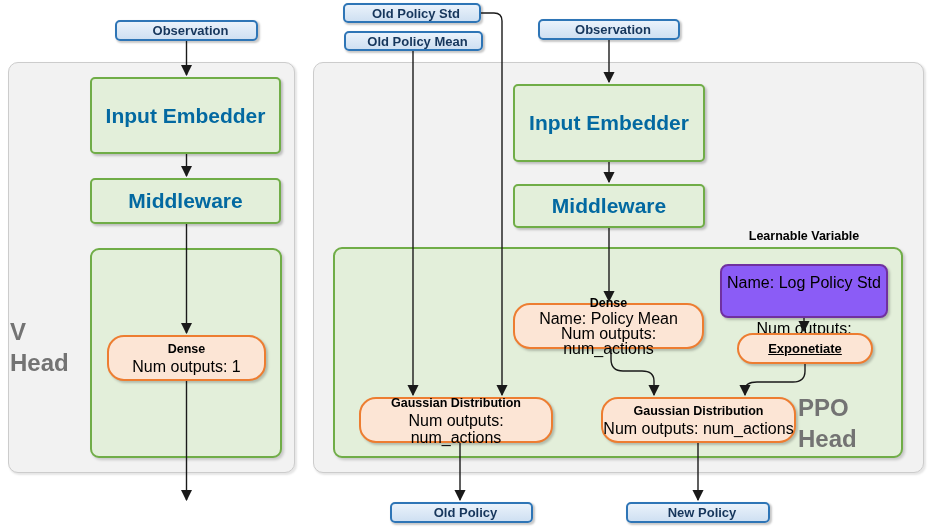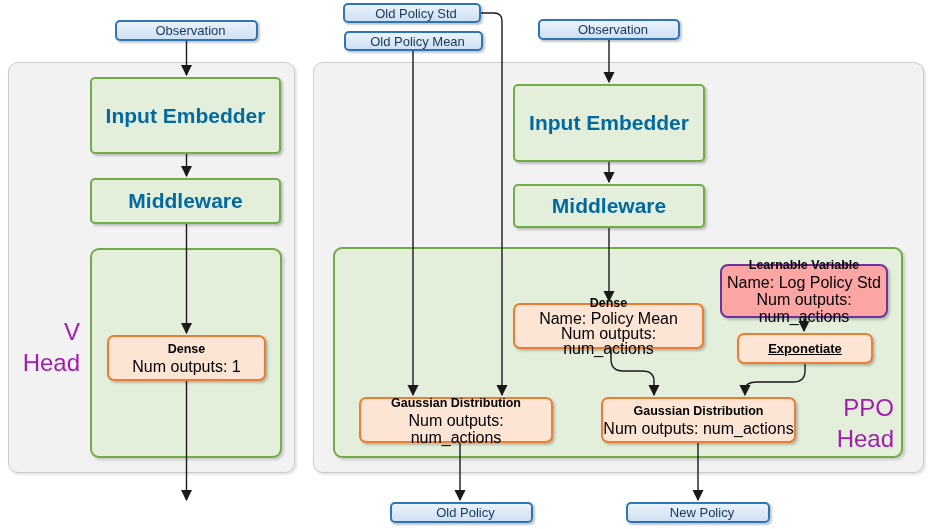--- a/index.html
+++ b/index.html
@@ -11,38 +11,38 @@
          box-shadow:2px 2px 3px rgba(0,0,0,0.18);box-sizing:border-box;}
 
   .node{position:absolute;display:flex;flex-direction:column;align-items:center;justify-content:center;
         box-sizing:border-box;text-align:center;}
 
   .bignode{background:#e3efda;border:2px solid #70ad47;border-radius:5px;
            font-weight:bold;font-size:21px;color:#0369a1;
            box-shadow:2px 2px 2.5px rgba(0,0,0,0.22);}
 
   .bluenode{background:linear-gradient(#eaf2fb,#cfe0f2);border:2.4px solid #2e75b6;border-radius:5px;
-            font-weight:normal;font-size:13px;color:#16365c;
+            font-weight:bold;font-size:13px;color:#16365c;
             box-shadow:1.5px 1.5px 2px rgba(0,0,0,0.22);padding-left:8px;}
 
-  .orangenode{background:#fce5d5;border:2.2px solid #ed7d31;border-radius:7px;color:#000;
+  .orangenode{background:#fce5d5;border:2.2px solid #ed7d31;border-radius:17px;color:#000;
               box-shadow:2px 2px 2.5px rgba(0,0,0,0.22);}
 
-  .purplenode{background:#fca5a5;border:2.6px solid #7030a0;border-radius:8px;color:#000;
-              box-shadow:2px 2px 2.5px rgba(0,0,0,0.22);}
+  .purplenode{background:#8b5cf6;border:2.6px solid #7030a0;border-radius:8px;color:#000;
+              box-shadow:2px 2px 2.5px rgba(0,0,0,0.22);gap:29px;}
 
   .node-title{font-weight:bold;font-size:12.5px;line-height:15px;}
   .node-line{font-size:16px;line-height:15px;}
   .lv .node-title{line-height:17px;}
   .lv .node-line{line-height:17px;}
   .gd .node-title{line-height:17px;}
   .gd .node-line{line-height:17px;}
 
-  .sidelabel{position:absolute;font-weight:normal;font-size:24px;line-height:31px;color:#a21caf;
-             text-align:right;}
+  .sidelabel{position:absolute;font-weight:bold;font-size:24px;line-height:31px;color:#737373;
+             text-align:left;}
 
   .edges{position:absolute;left:0;top:0;pointer-events:none;}
 </style>
 </head>
 <body>
 
 <div class="canvas">
 
   <div class="panel" style="left:8px;top:62px;width:287px;height:411px;"></div>
   <div class="group" style="left:90px;top:248px;width:192px;height:210px;"></div>

